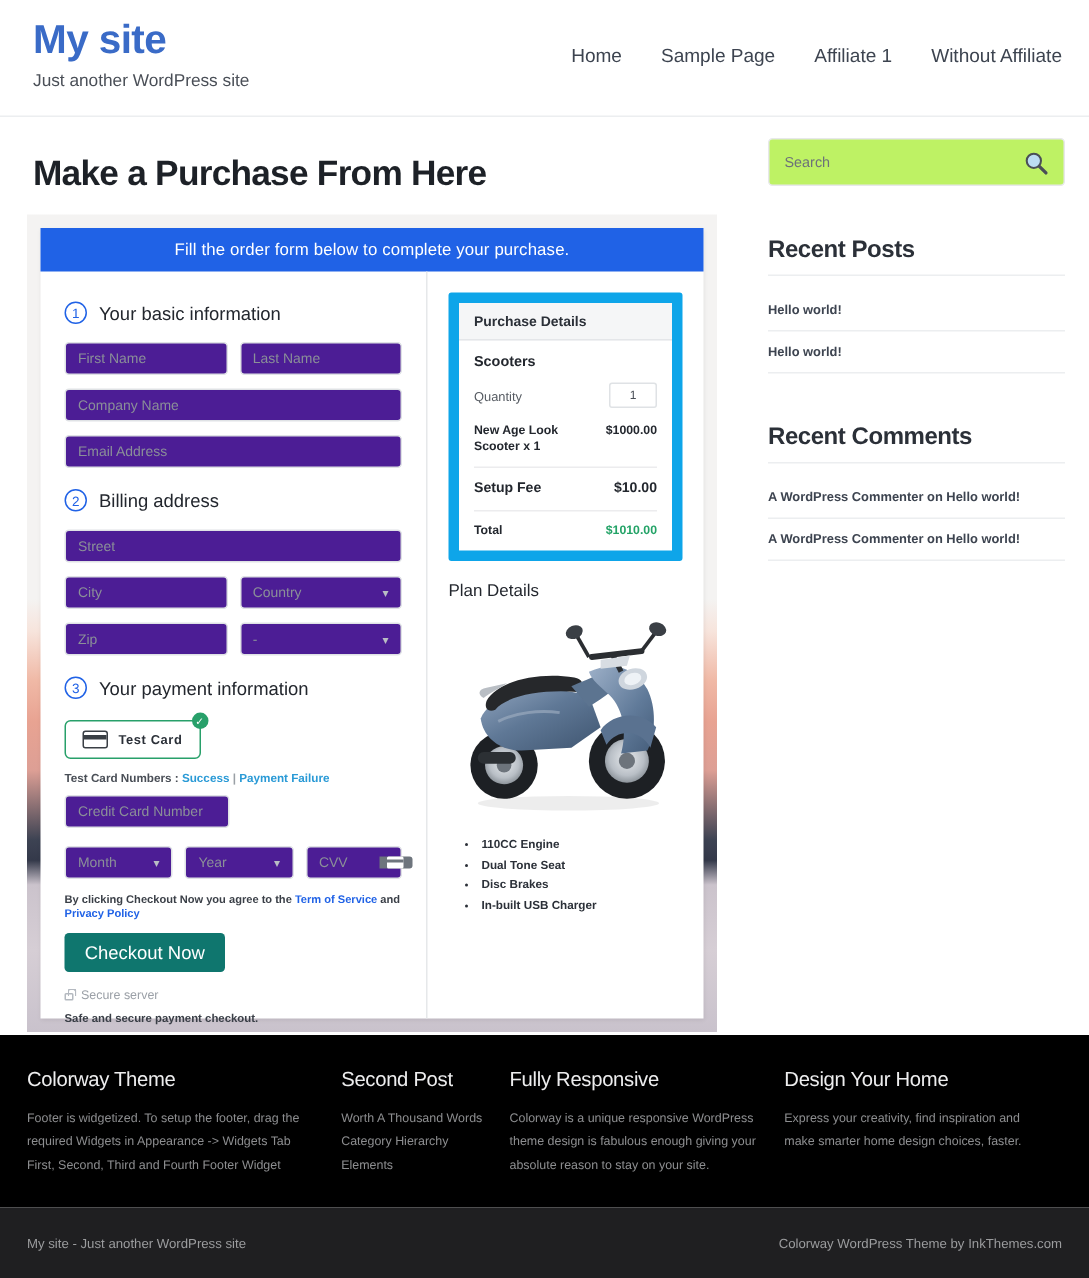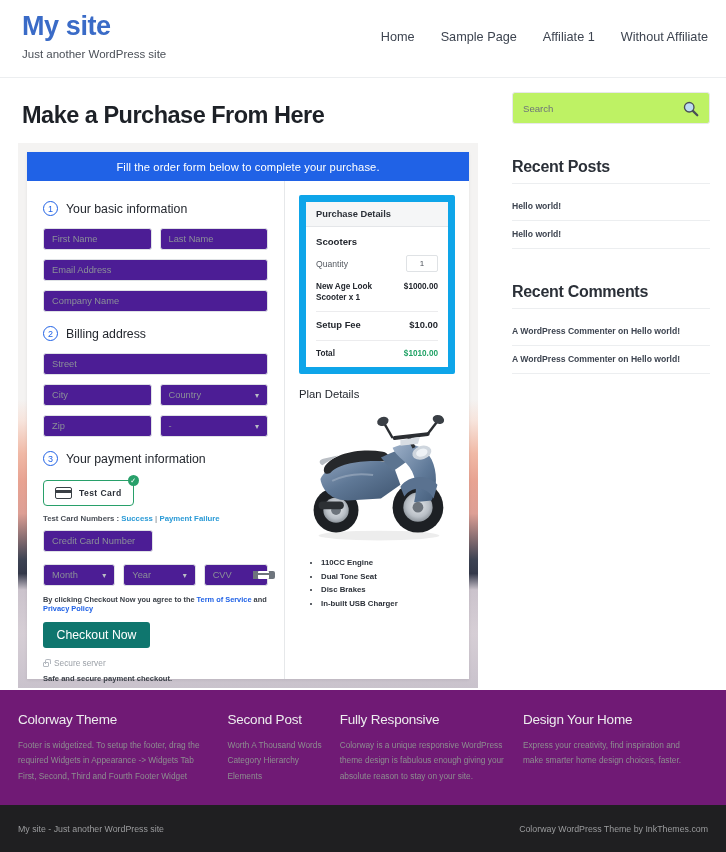--- a/index.html
+++ b/index.html
@@ -227,21 +227,21 @@
   .widget-item {
     font-size: 8.6px; color: #3d4450; font-weight: bold;
     padding: 8px 0 9px 0; border-bottom: 1px solid #eceef0;
     cursor: pointer;
   }
   .widget-item a { color: #3d4450; text-decoration: none; }
 
   
   .footer {
     position: absolute; left: 0; top: 690px;
-    width: 726px; height: 115px; background: #701a75;
+    width: 726px; height: 115px; background: #000000;
     padding: 22px 18px 0 18px; display: flex; gap: 0;
   }
   .f-col { padding-right: 14px; }
   .f-col.c1 { width: 215px; }
   .f-col.c2 { width: 115px; }
   .f-col.c3 { width: 188px; }
   .f-col.c4 { width: 190px; }
   .f-title {
     font-size: 13.5px; color: #ededee; letter-spacing: -0.2px;
     margin-bottom: 11px; font-weight: normal;
@@ -295,24 +295,24 @@
               
               <div class="step-head">
                 <span class="step-num">1</span>
                 <span class="step-label">Your basic information</span>
               </div>
               <div class="fld-row">
                 <div class="fld">First Name</div>
                 <div class="fld">Last Name</div>
               </div>
               <div class="fld-row">
+                <div class="fld full">Company Name</div>
+              </div>
+              <div class="fld-row">
                 <div class="fld full">Email Address</div>
-              </div>
-              <div class="fld-row">
-                <div class="fld full">Company Name</div>
               </div>
 
               
               <div class="step-head" style="margin-top:14px;">
                 <span class="step-num">2</span>
                 <span class="step-label">Billing address</span>
               </div>
               <div class="fld-row">
                 <div class="fld full">Street</div>
               </div>

